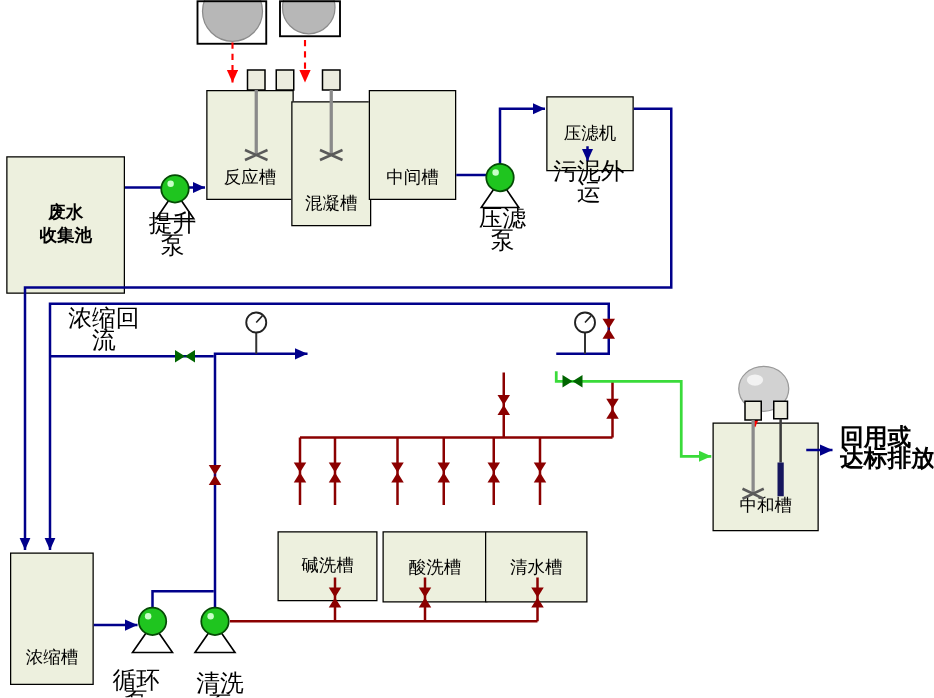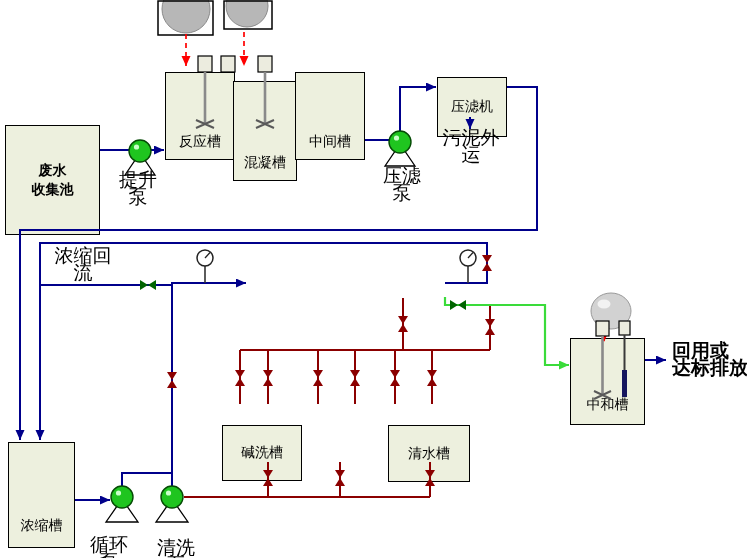--- a/index.html
+++ b/index.html
@@ -37,26 +37,29 @@
 
   <div class="tank center" style="left:437px;top:57px;width:70px;height:60px">
     <span>压滤机</span>
     </div>
 
 
   <div class="tank center" style="left:222px;top:405px;width:80px;height:56px">
     <span>碱洗槽</span>
     </div>
 
+  <div class="tank center" style="left:306px;top:405px;width:84px;height:57px">
+    <span>酸洗槽</span>
+    </div>
 
   <div class="tank center" style="left:388px;top:405px;width:82px;height:57px">
     <span>清水槽</span>
     </div>
 
-  <div class="tank bottom" style="left:570px;top:338px;width:75px;height:87px;padding-bottom:10px">
+  <div class="tank bottom" style="left:570px;top:338px;width:85px;height:87px;padding-bottom:10px">
     <span>中和槽</span>
     </div>
 
   <div class="tank bottom" style="left:8px;top:442px;width:67px;height:106px;padding-bottom:12px">
     <span>浓缩槽</span>
     </div>
 
   <svg width="747" height="558" viewBox="0 0 747 558">
     <defs>
       <marker id="aN" markerUnits="userSpaceOnUse" markerWidth="11" markerHeight="10" refX="10" refY="4.5" orient="auto">

